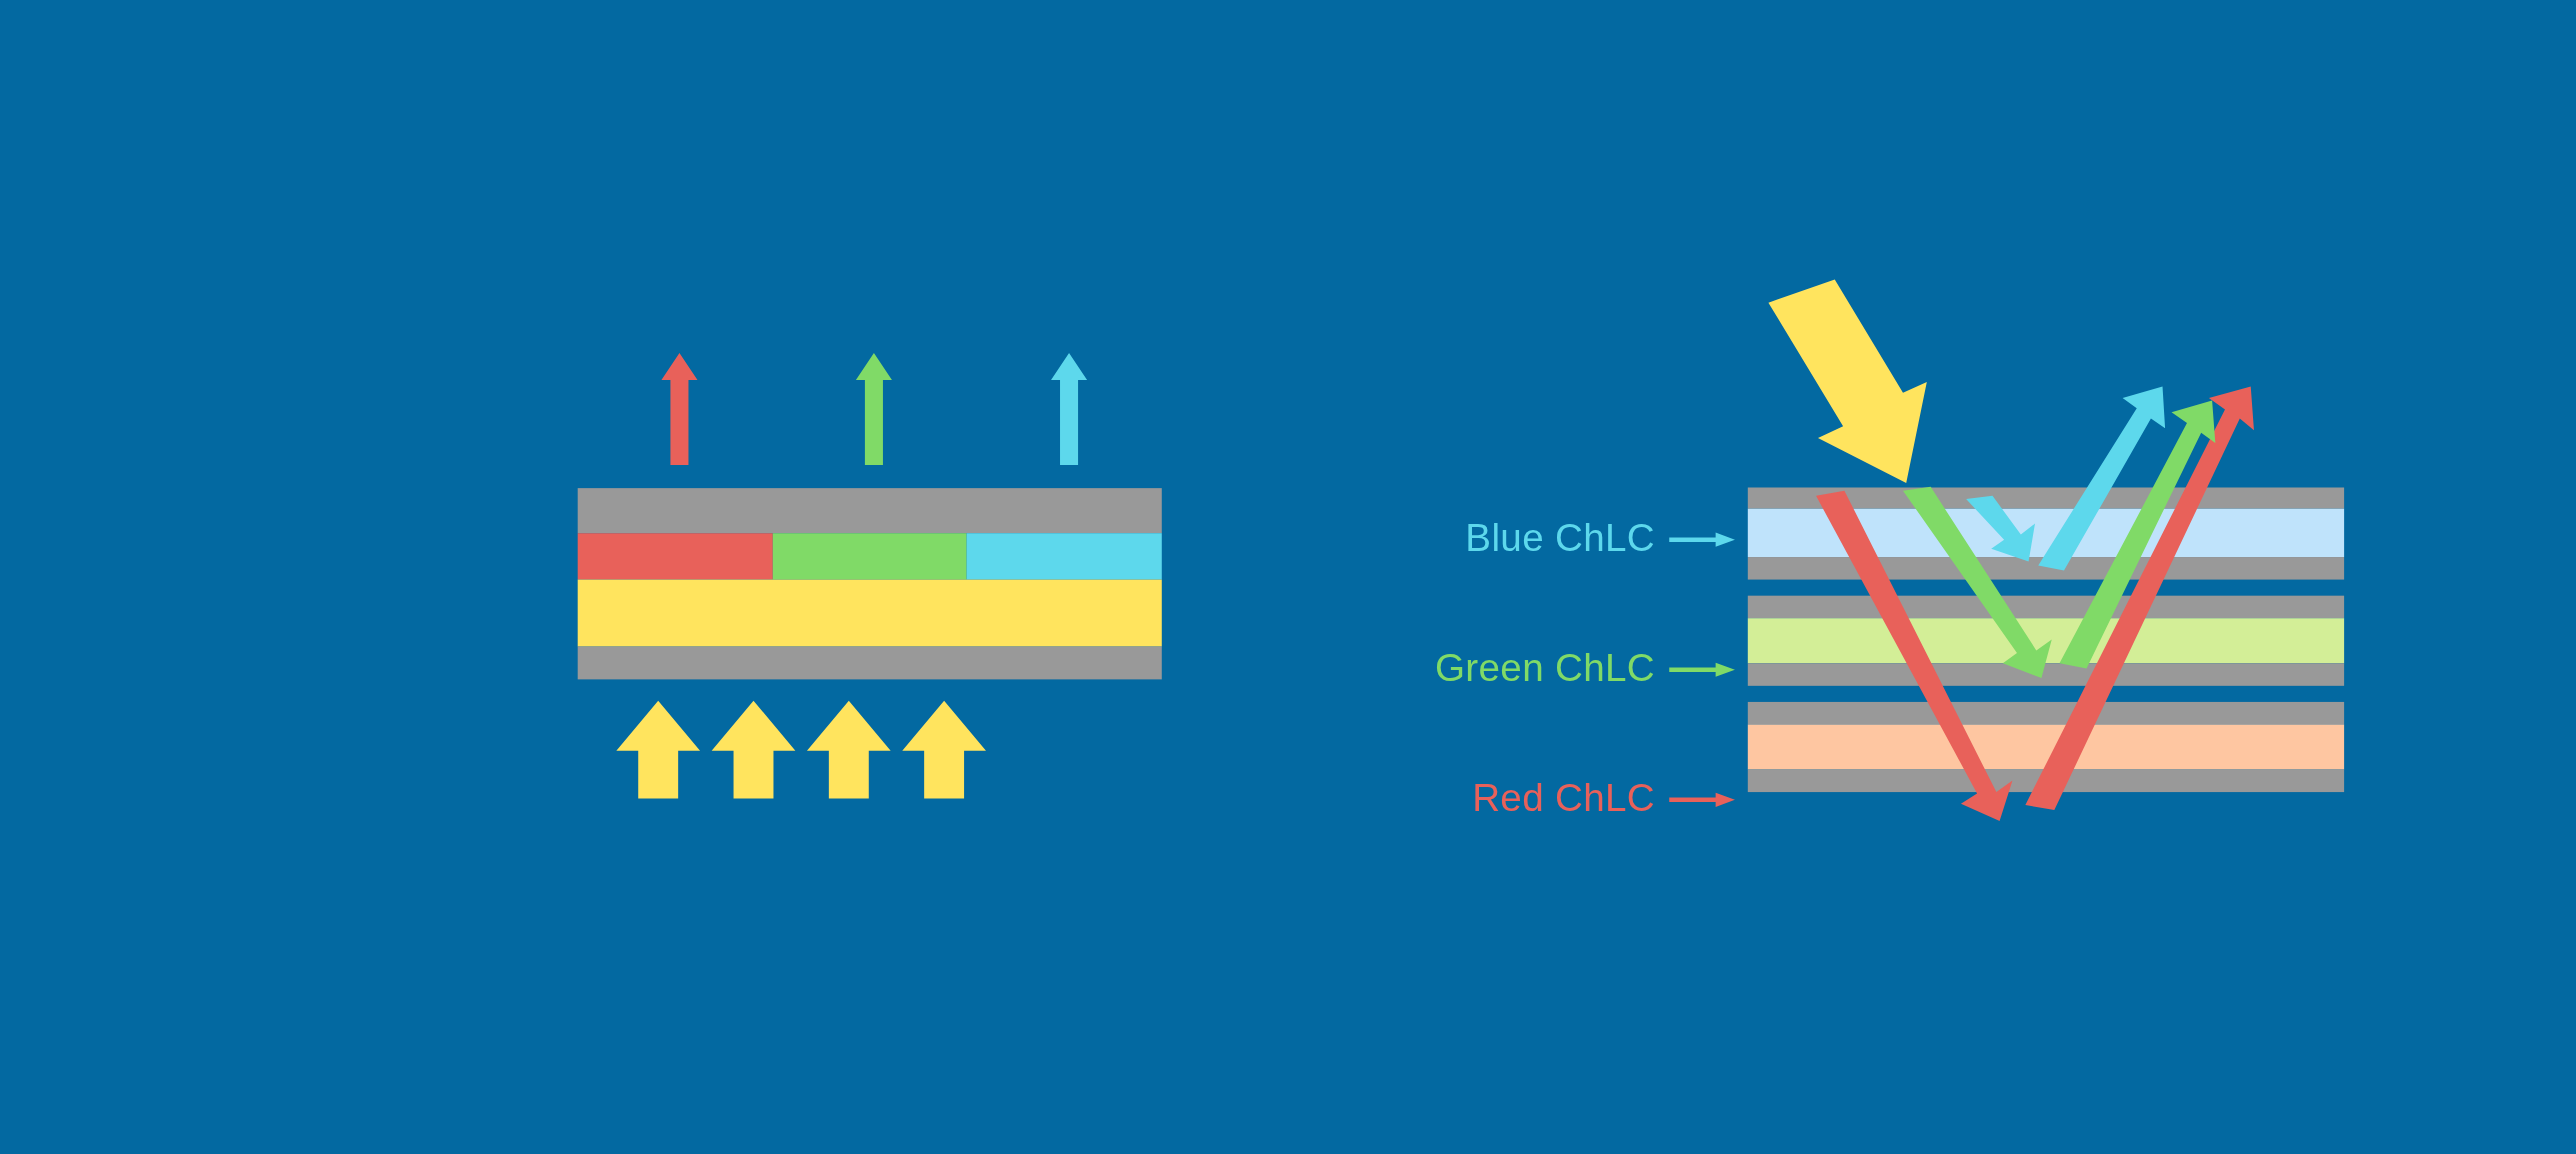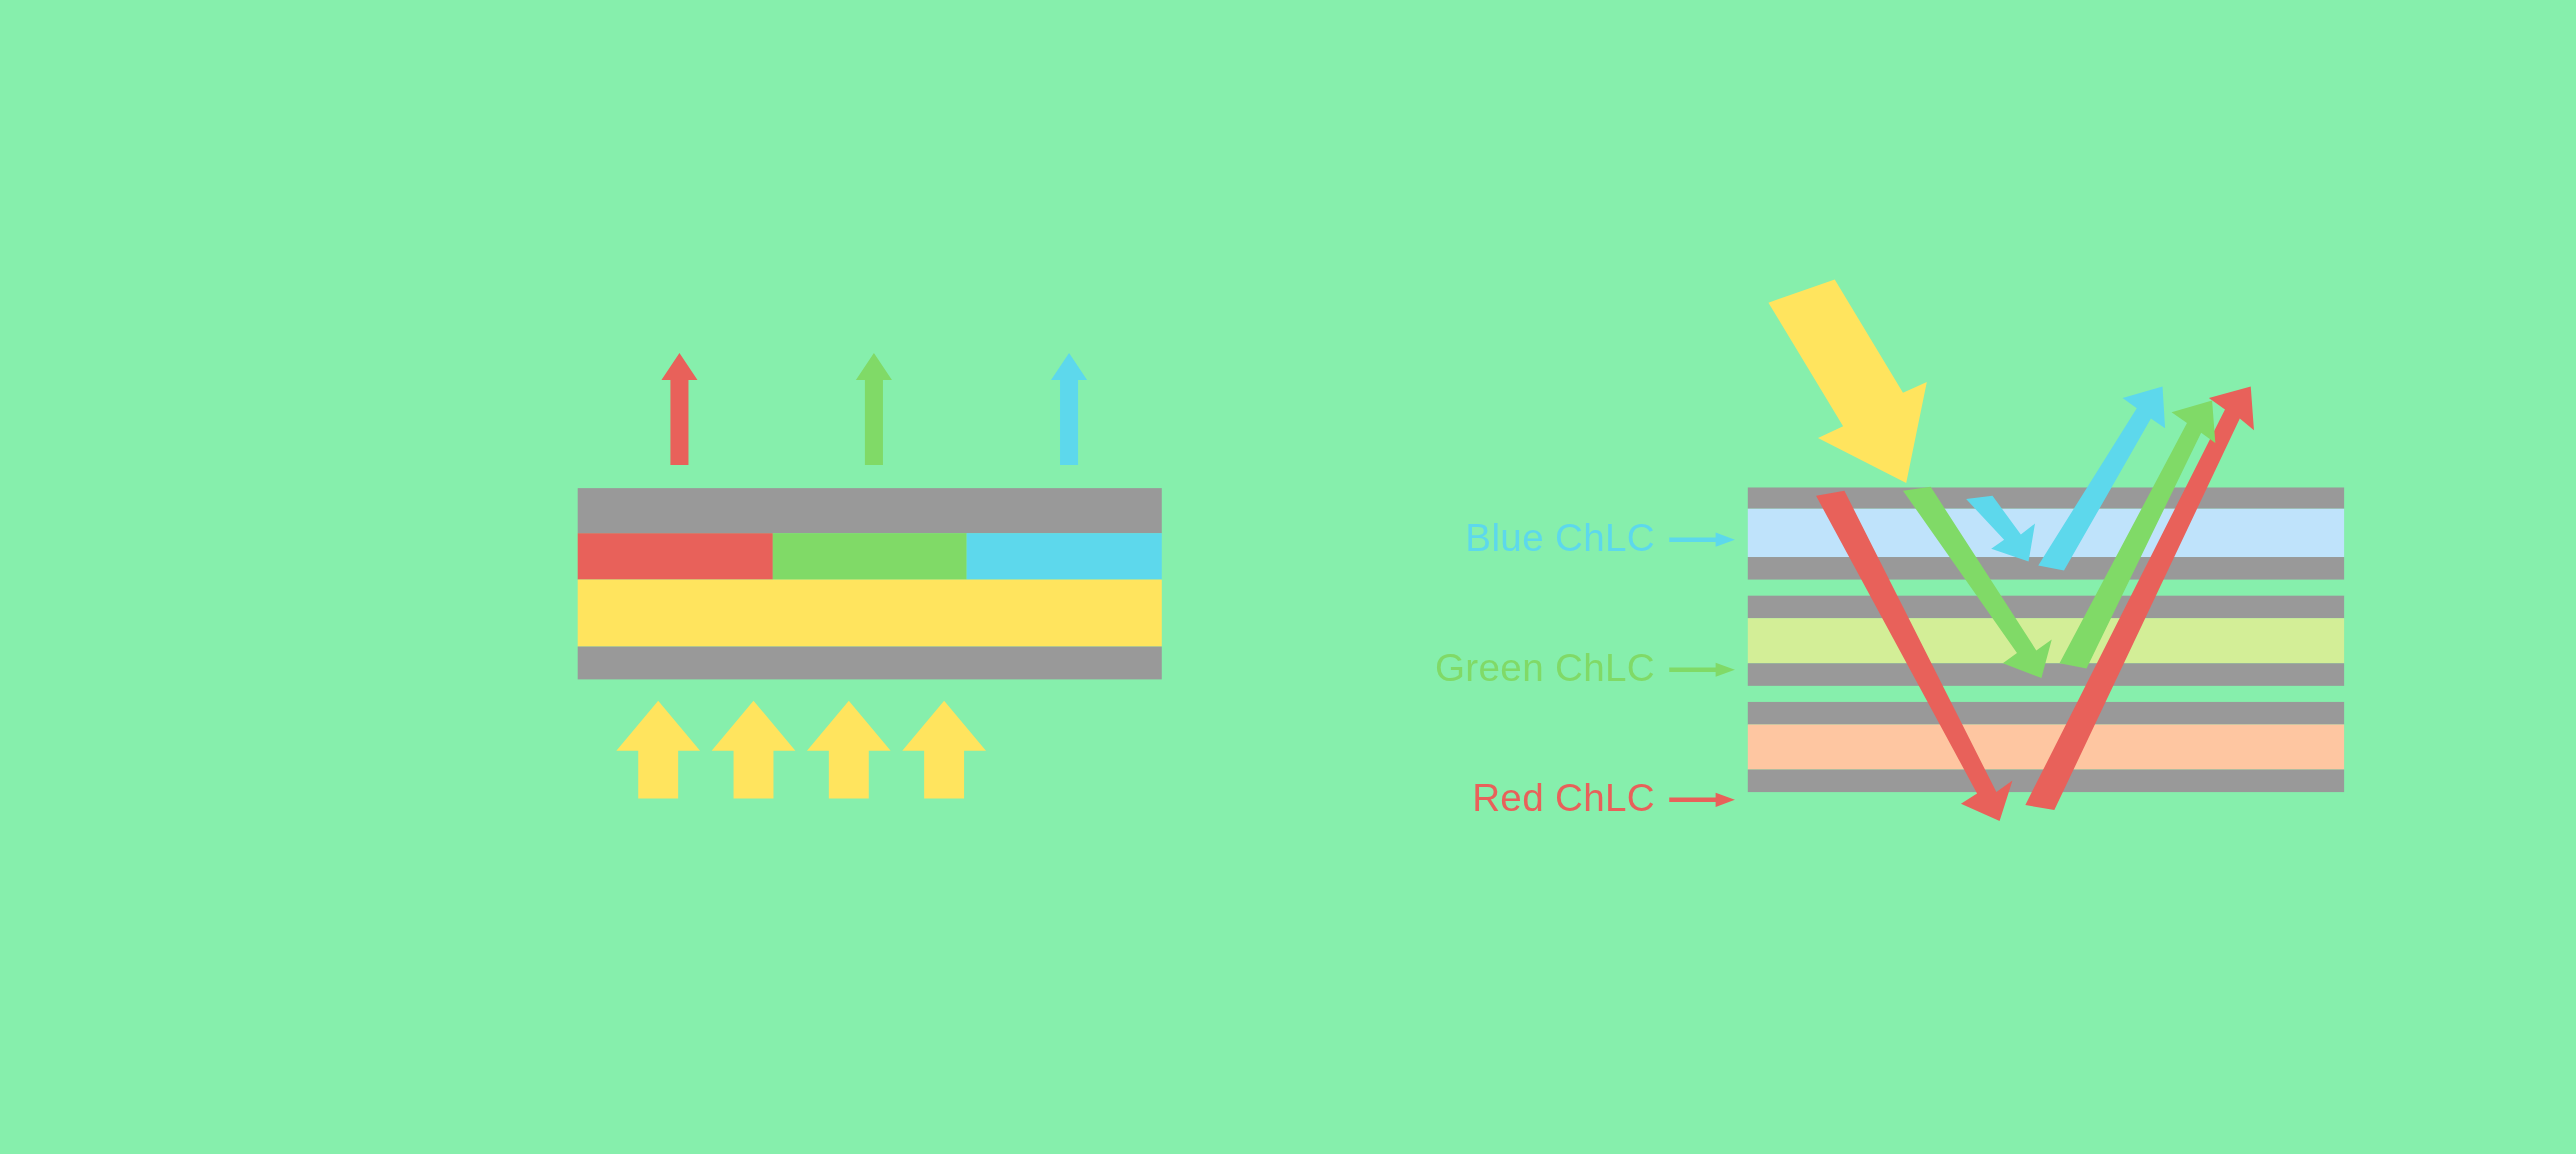--- a/index.html
+++ b/index.html
@@ -12,21 +12,21 @@
     height: 1154px;
     position: relative;
     overflow: hidden;
     font-family: "Liberation Sans", sans-serif;
   }
   #stage {
     position: absolute;
     left: 0; top: 0;
     width: 2576px;
     height: 1154px;
-    background: #86efac;
+    background: #0369a1;
     text-align: center;
   }
   .figure-svg {
     position: absolute;
     left: 0; top: 0;
     width: 2576px;
     height: 1154px;
     display: block;
   }
   .lbl {

